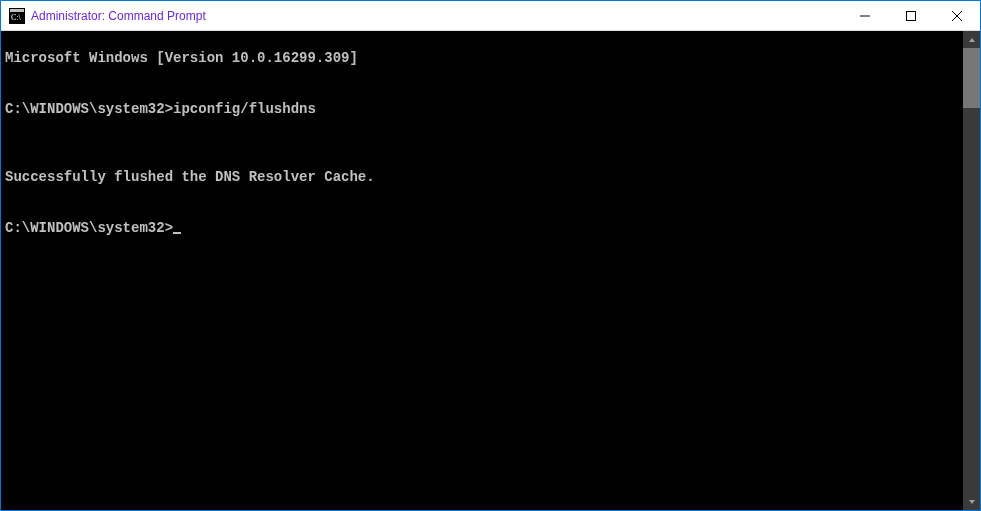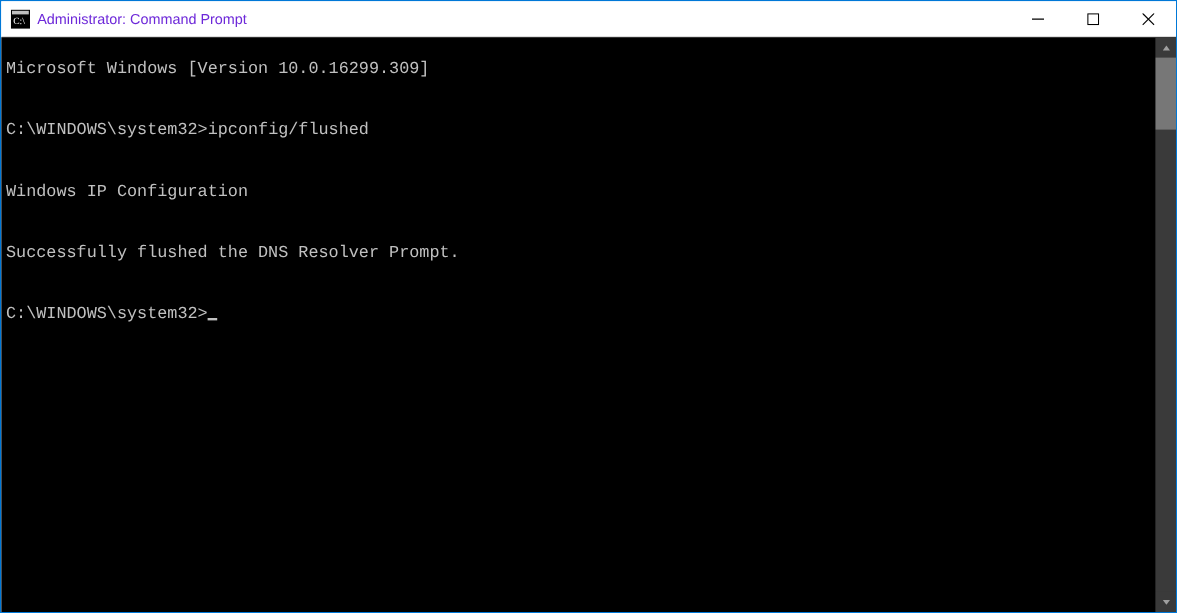--- a/index.html
+++ b/index.html
@@ -47,20 +47,21 @@
       font-family: "Segoe UI Symbol", sans-serif;
       font-size: 10px;
       color: #000;
       cursor: default;
     }
     .console-area {
       position: relative;
       height: calc(511px - 30px - 2px);
       background: #000;
       display: flex;
+      font-weight: bold;
     }
     .console-body {
       flex: 1;
       padding: 2px 0 0 4px;
       font-family: Consolas, "Courier New", monospace;
       font-size: 14px;
       line-height: 17px;
       color: #c0c0c0;
       white-space: pre;
       overflow: hidden;
@@ -136,25 +137,24 @@
           <line x1="10" y1="0" x2="0" y2="10" stroke="#000" stroke-width="1"></line>
         </svg>
     </div>
   </div>
 </div>
 
 <div class="console-area">
   <div class="console-body">
 <div class="console-line">Microsoft Windows [Version 10.0.16299.309]</div>
 <div class="console-line"></div>
-<div class="console-line"><span>C:\WINDOWS\system32&gt;</span><span>ipconfig/flushed</span></div>
+<div class="console-line"><span>C:\WINDOWS\system32&gt;</span><span>ipconfig/flushdns</span></div>
 <div class="console-line"></div>
-<div class="console-line">Windows IP Configuration</div>
 <div class="console-line"></div>
-<div class="console-line">Successfully flushed the DNS Resolver Prompt.</div>
+<div class="console-line">Successfully flushed the DNS Resolver Cache.</div>
 <div class="console-line"></div>
 <div class="console-line"><span class="prompt-line">C:\WINDOWS\system32&gt;</span><span class="cursor"></span></div>
   </div>
   <div class="scrollbar">
     <div class="scroll-btn">
       <svg width="8" height="8" viewBox="0 0 8 8">
           <polygon points="4,2 7,6 1,6" fill="#a0a0a0"></polygon>
         </svg>
     </div>
     <div class="scroll-track">

